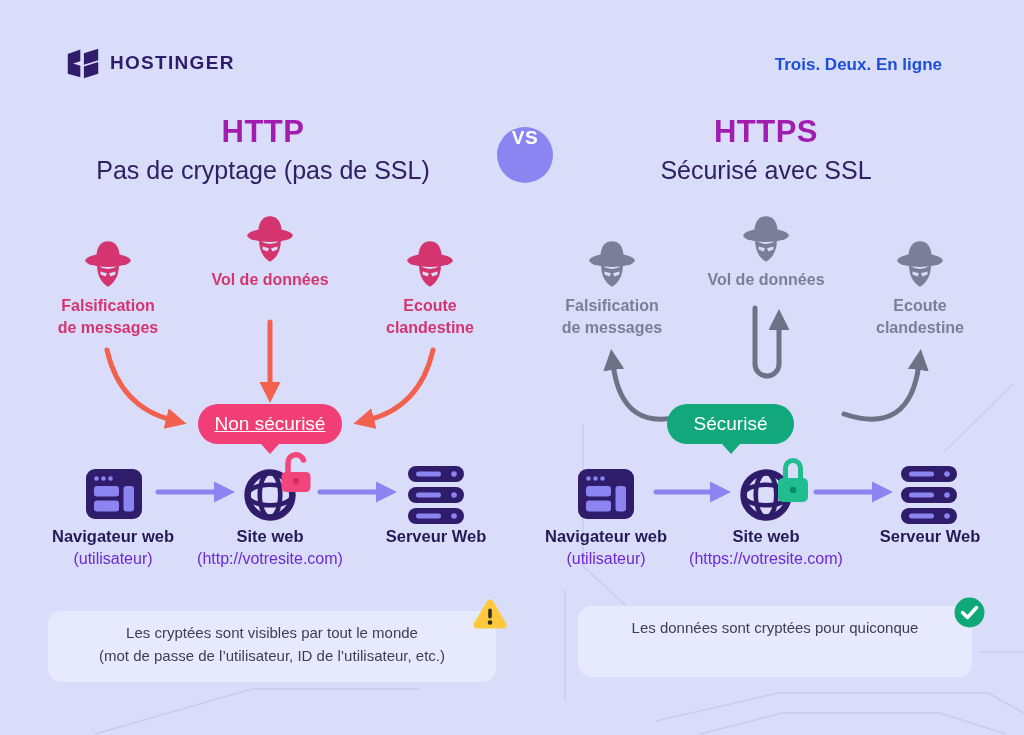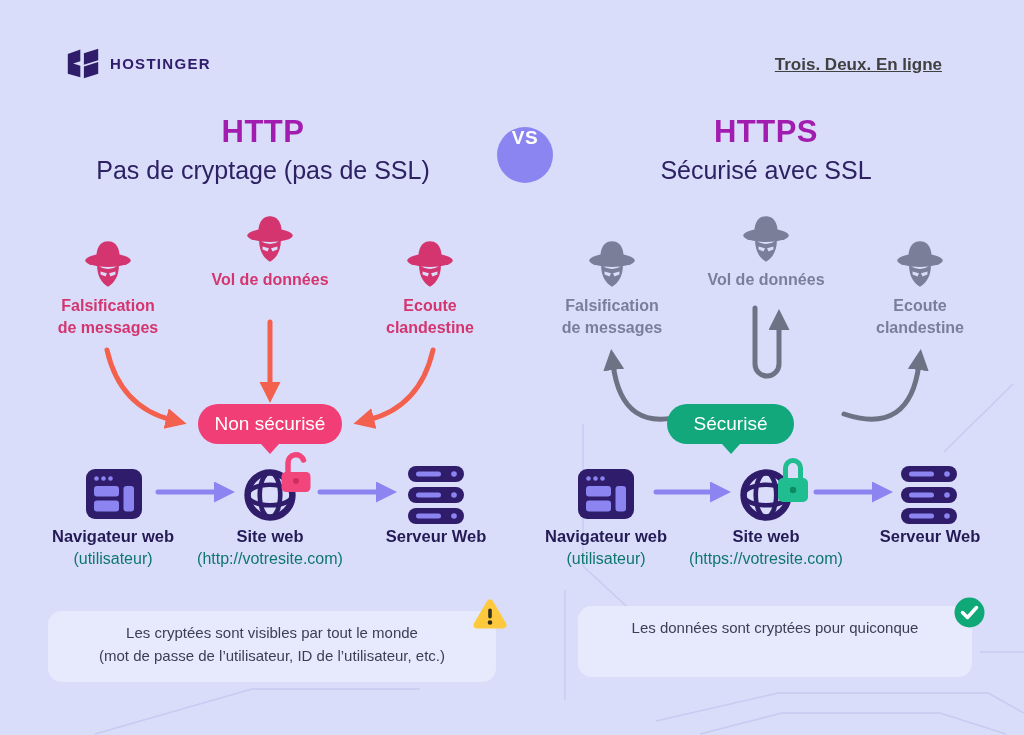--- a/index.html
+++ b/index.html
@@ -2,42 +2,42 @@
 <html><head>
 <meta charset="utf-8">
 <style>
   html,body{margin:0;padding:0;background:#D9DDFA;}
   .stage{position:relative;width:1024px;height:735px;background:#D9DDFA;overflow:hidden;
          font-family:"Liberation Sans","DejaVu Sans",sans-serif;}
   .abs{position:absolute;}
   .ct{position:absolute;transform:translateX(-50%);text-align:center;white-space:nowrap;}
 
   .logo{position:absolute;left:66px;top:46px;display:flex;align-items:center;gap:10px;}
-  .logo-text{font-size:15px;font-weight:700;letter-spacing:1.3px;color:#2F1C6A;}
-  .tagline{position:absolute;right:82px;top:55px;font-size:17px;font-weight:700;color:#404040;text-decoration:underline;}
+  .logo-text{font-size:19px;font-weight:700;letter-spacing:1.3px;color:#2F1C6A;}
+  .tagline{position:absolute;right:82px;top:55px;font-size:17px;font-weight:700;color:#1d4ed8;}
 
   .h-title{font-size:31px;font-weight:700;color:#a21caf;letter-spacing:.5px;}
   .h-sub{font-size:25px;color:#2E2163;}
 
   .vs{position:absolute;left:497px;top:127px;width:56px;height:56px;border-radius:50%;
       background:#8B85F1;color:#fff;display:flex;align-items:flex-start;justify-content:center;
       font-weight:700;font-size:19px;letter-spacing:.5px;}
 
   .threat-pink{font-size:16px;font-weight:700;color:#D4356F;line-height:22px;}
   .threat-gray{font-size:16px;font-weight:700;color:#7A7E99;line-height:22px;}
 
   .badge{position:absolute;display:flex;align-items:center;justify-content:center;
          border-radius:21px;color:#fff;font-size:19px;}
   .badge:after{content:"";position:absolute;top:100%;left:50%;margin-left:-9px;
          border:9px solid transparent;border-top-width:10px;border-bottom:none;}
-  .badge-pink{background:#F23E77;}.badge-pink:after{border-top-color:#F23E77;}
+  .badge-pink{background:#F23E77;text-decoration:underline;}.badge-pink:after{border-top-color:#F23E77;}
   .badge-green{background:#12A87C;}.badge-green:after{border-top-color:#12A87C;}
 
   .node-title{font-size:16.5px;font-weight:700;color:#241A56;}
-  .node-sub{font-size:16px;color:#0f766e;}
+  .node-sub{font-size:16px;color:#6d28d9;}
 
   .note-box{position:absolute;background:#E7EAFC;border-radius:14px;}
   .note-line{font-size:15px;color:#3F3D56;}
 </style>
 </head>
 <body>
 
 <div class="stage">
 
   <svg style="position:absolute;width:0;height:0" aria-hidden="true">

